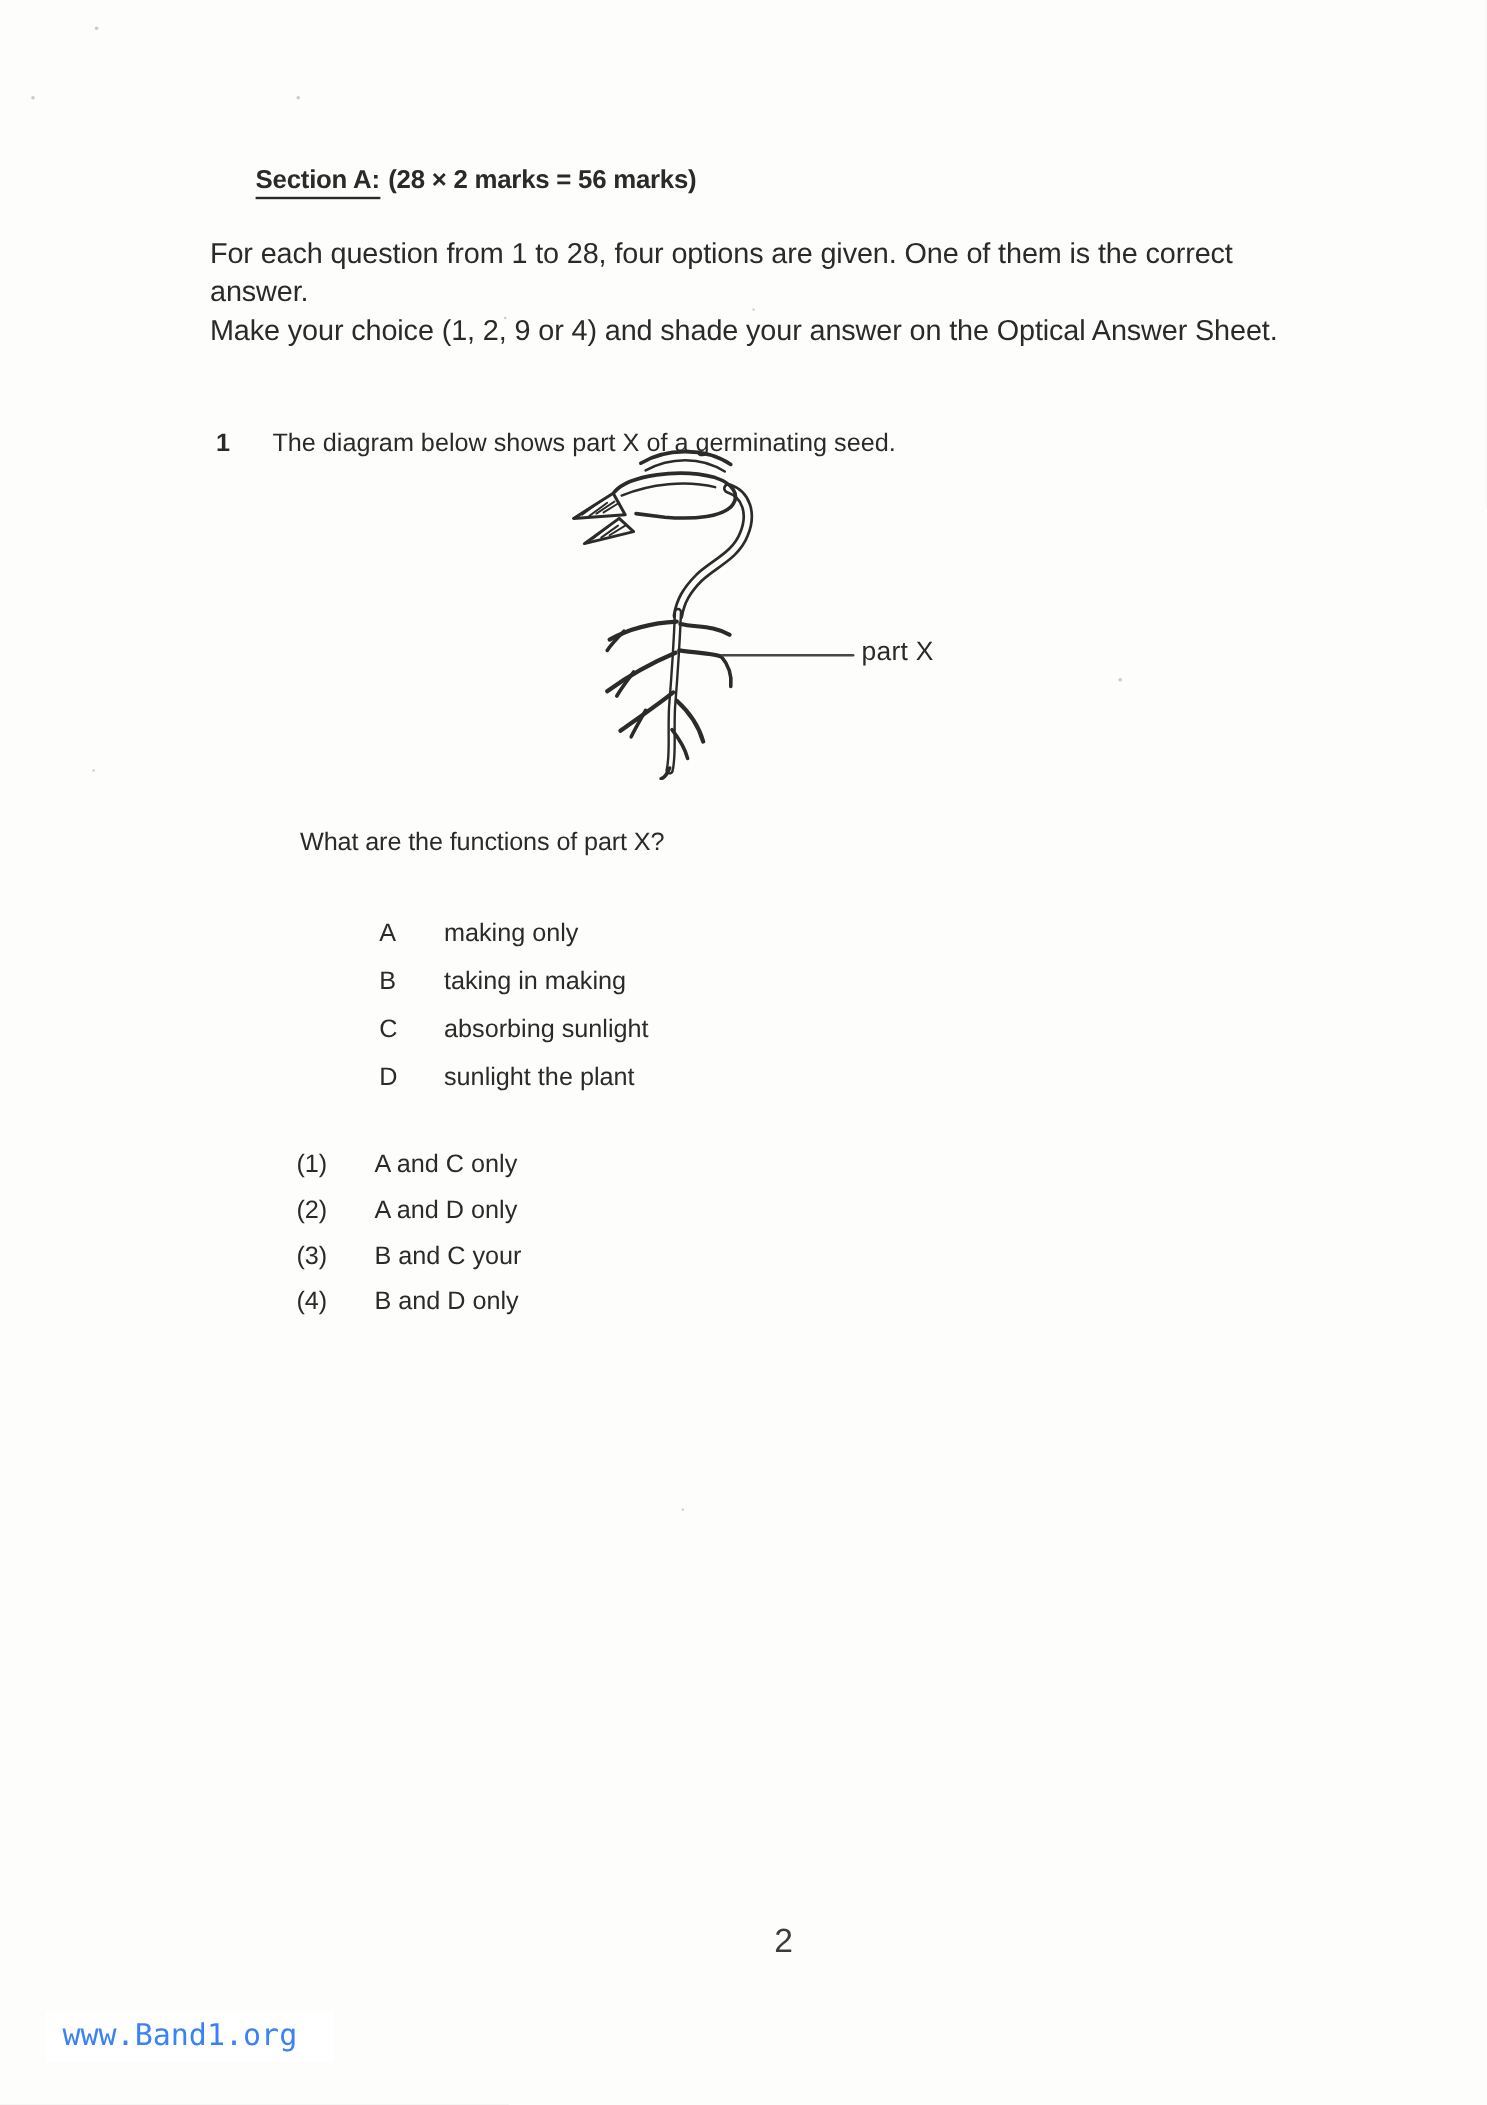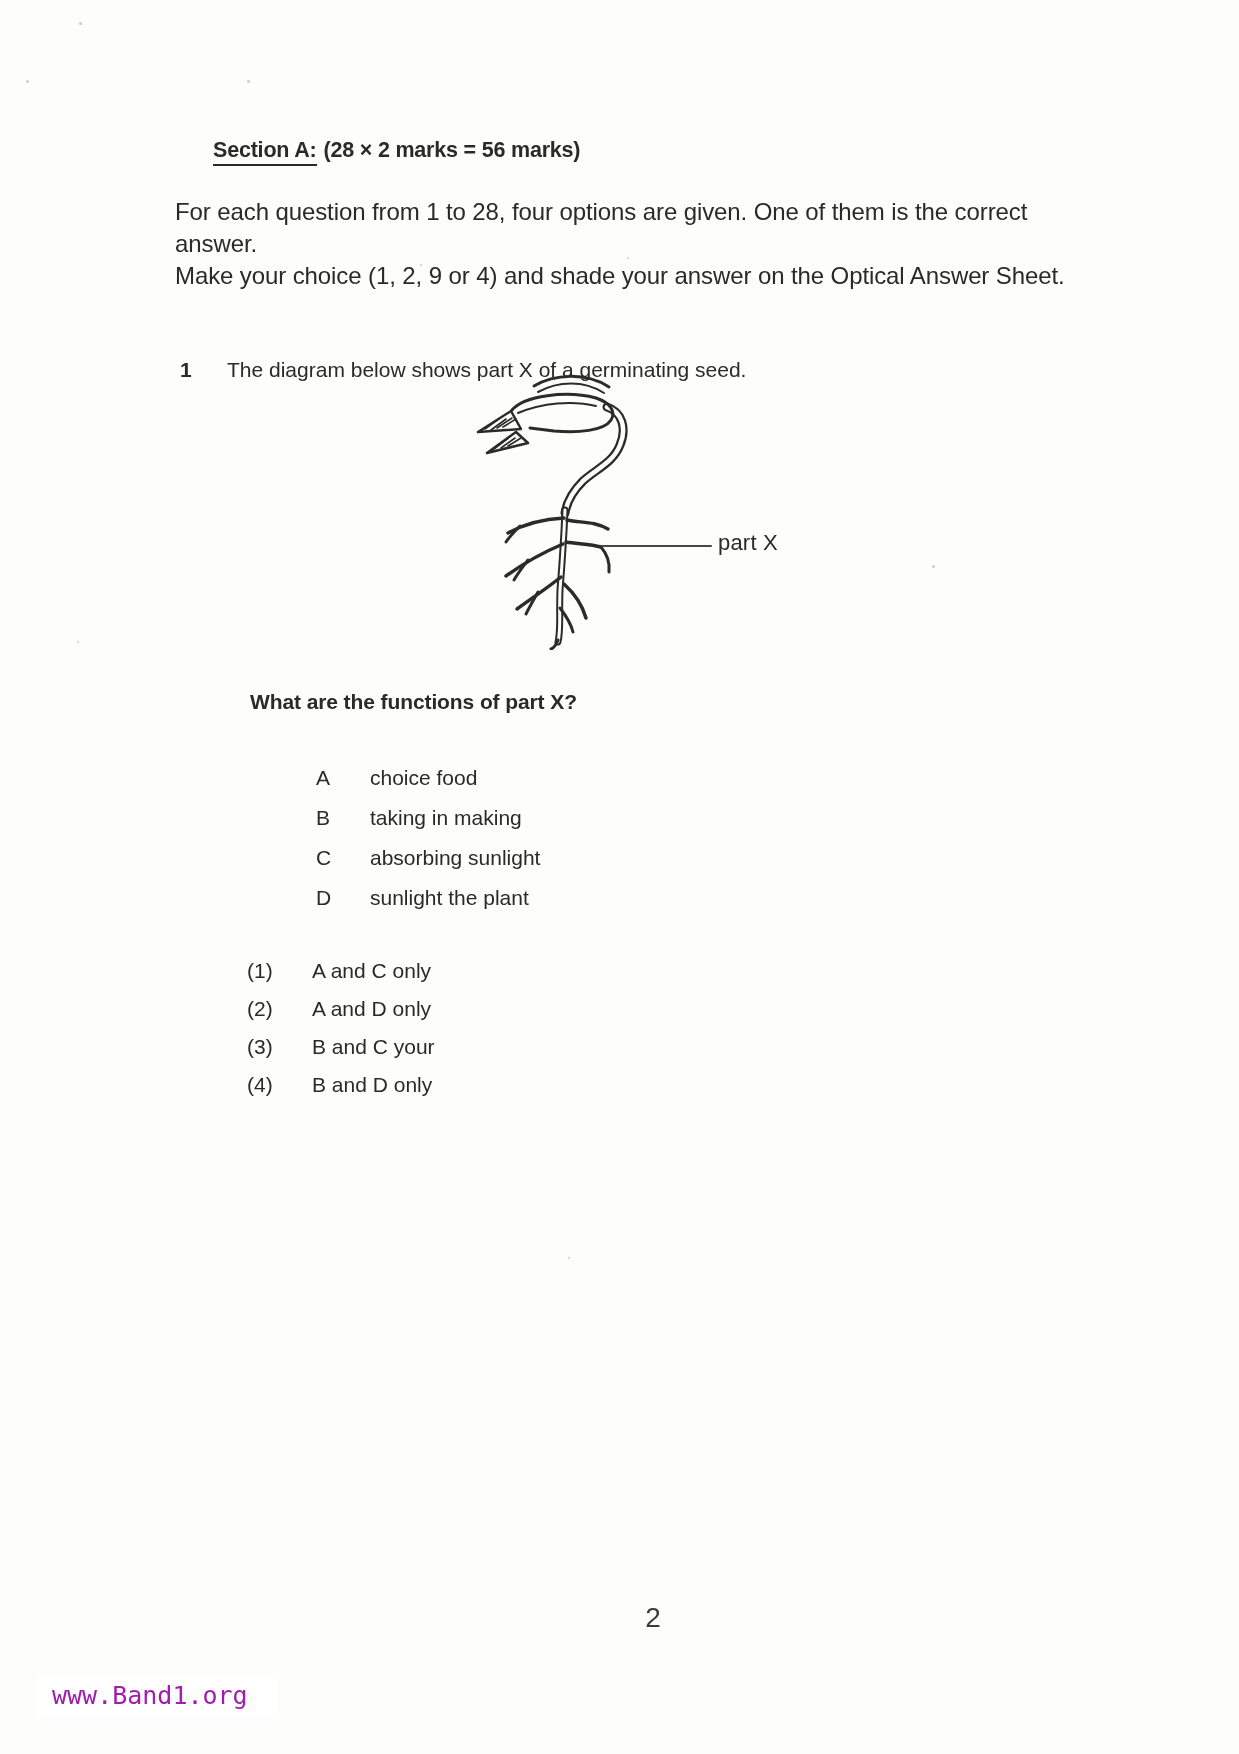--- a/index.html
+++ b/index.html
@@ -42,21 +42,21 @@
     position:absolute;left:601px;top:545px;width:111px;height:2px;
     background:#474747;border-radius:1px;
   }
   .part-label{
     position:absolute;left:718px;top:530px;
     font-size:22px;letter-spacing:0.2px;
   }
   
   .prompt{
     position:absolute;left:250px;top:690px;
-    font-size:21px;letter-spacing:-0.1px;white-space:nowrap;font-weight:bold;
+    font-size:21px;letter-spacing:-0.1px;white-space:nowrap;
   }
   
   .options{
     position:absolute;left:316px;top:764px;
     display:flex;flex-direction:column;gap:13px;
     font-size:21px;line-height:27px;
   }
   .opt-row{display:flex;}
   .opt-letter{display:inline-block;width:54px;}
   
@@ -70,21 +70,21 @@
   
   .page-number{
     position:absolute;left:630px;top:1602px;width:46px;
     text-align:center;font-size:28px;color:#3c3c3c;
   }
   .watermark{
     position:absolute;left:38px;top:1676px;
     background:#ffffff;
     padding:5px 30px 8px 14px;
     font-family:"DejaVu Sans Mono","Liberation Mono",monospace;
-    font-size:25px;color:#a21caf;
+    font-size:25px;color:#3b82f6;
     white-space:nowrap;
   }
   .speck{position:absolute;background:#8f8f8f;border-radius:50%;opacity:.45;}
 </style>
 </head>
 <body>
 
 <div class="page">
 
   <div class="speck" style="left:79px;top:22px;width:3px;height:3px;"></div>
@@ -151,21 +151,21 @@
   </svg>
 
   <div class="leader-line"></div>
   <div class="part-label scan">part X</div>
 
   <div class="prompt scan">What are the functions of part X?</div>
 
   <div class="options scan">
     <div class="opt-row">
       <span class="opt-letter">A</span>
-      <span class="opt-text">choice food</span>
+      <span class="opt-text">making only</span>
     </div>
     <div class="opt-row">
       <span class="opt-letter">B</span>
       <span class="opt-text">taking in making</span>
     </div>
     <div class="opt-row">
       <span class="opt-letter">C</span>
       <span class="opt-text">absorbing sunlight</span>
     </div>
     <div class="opt-row">

